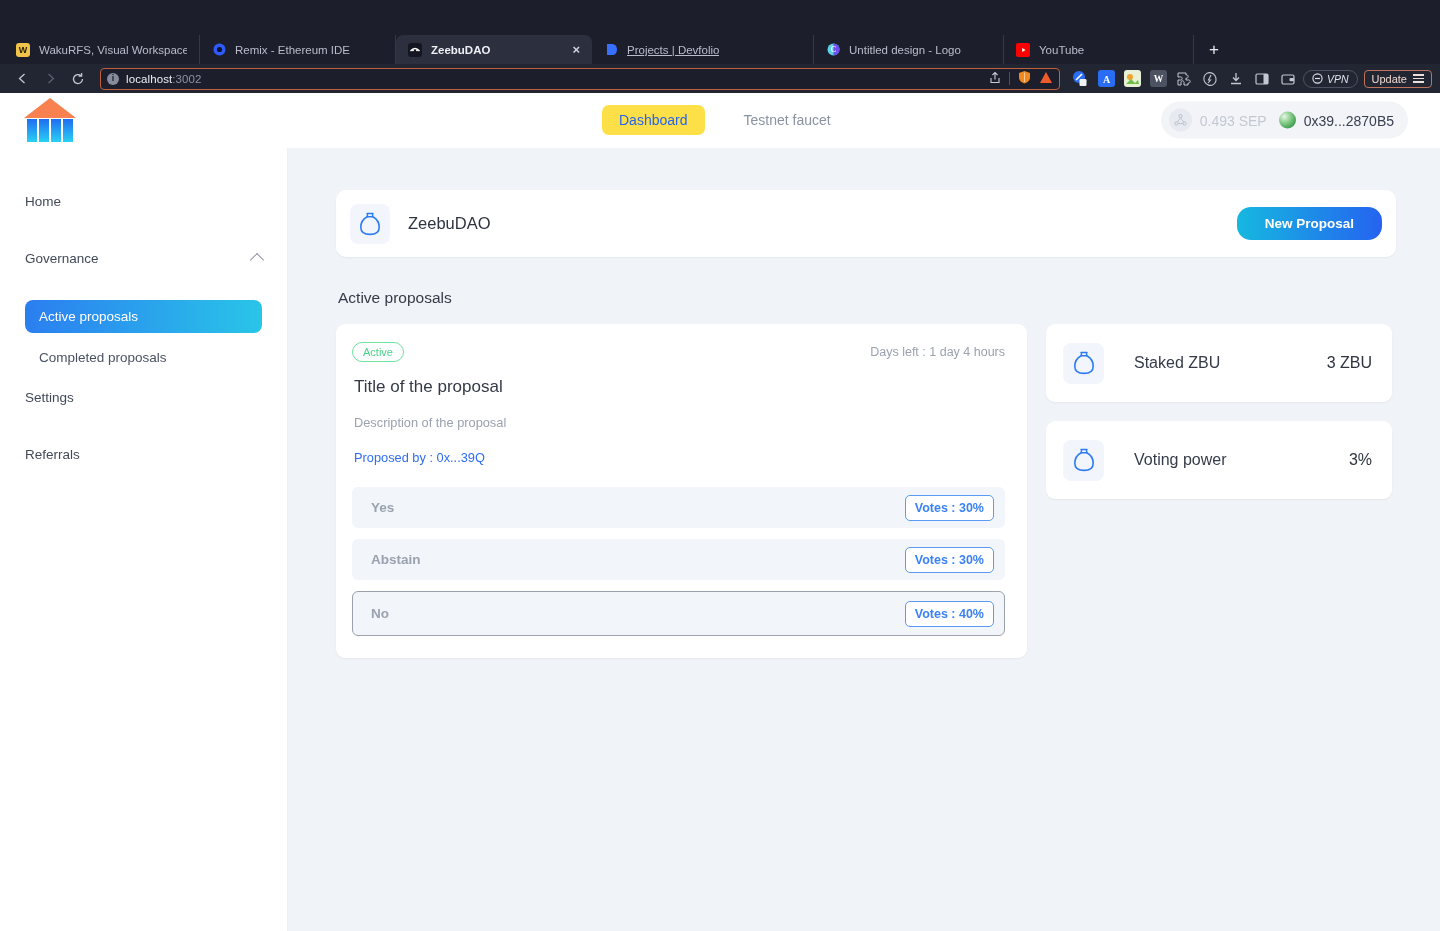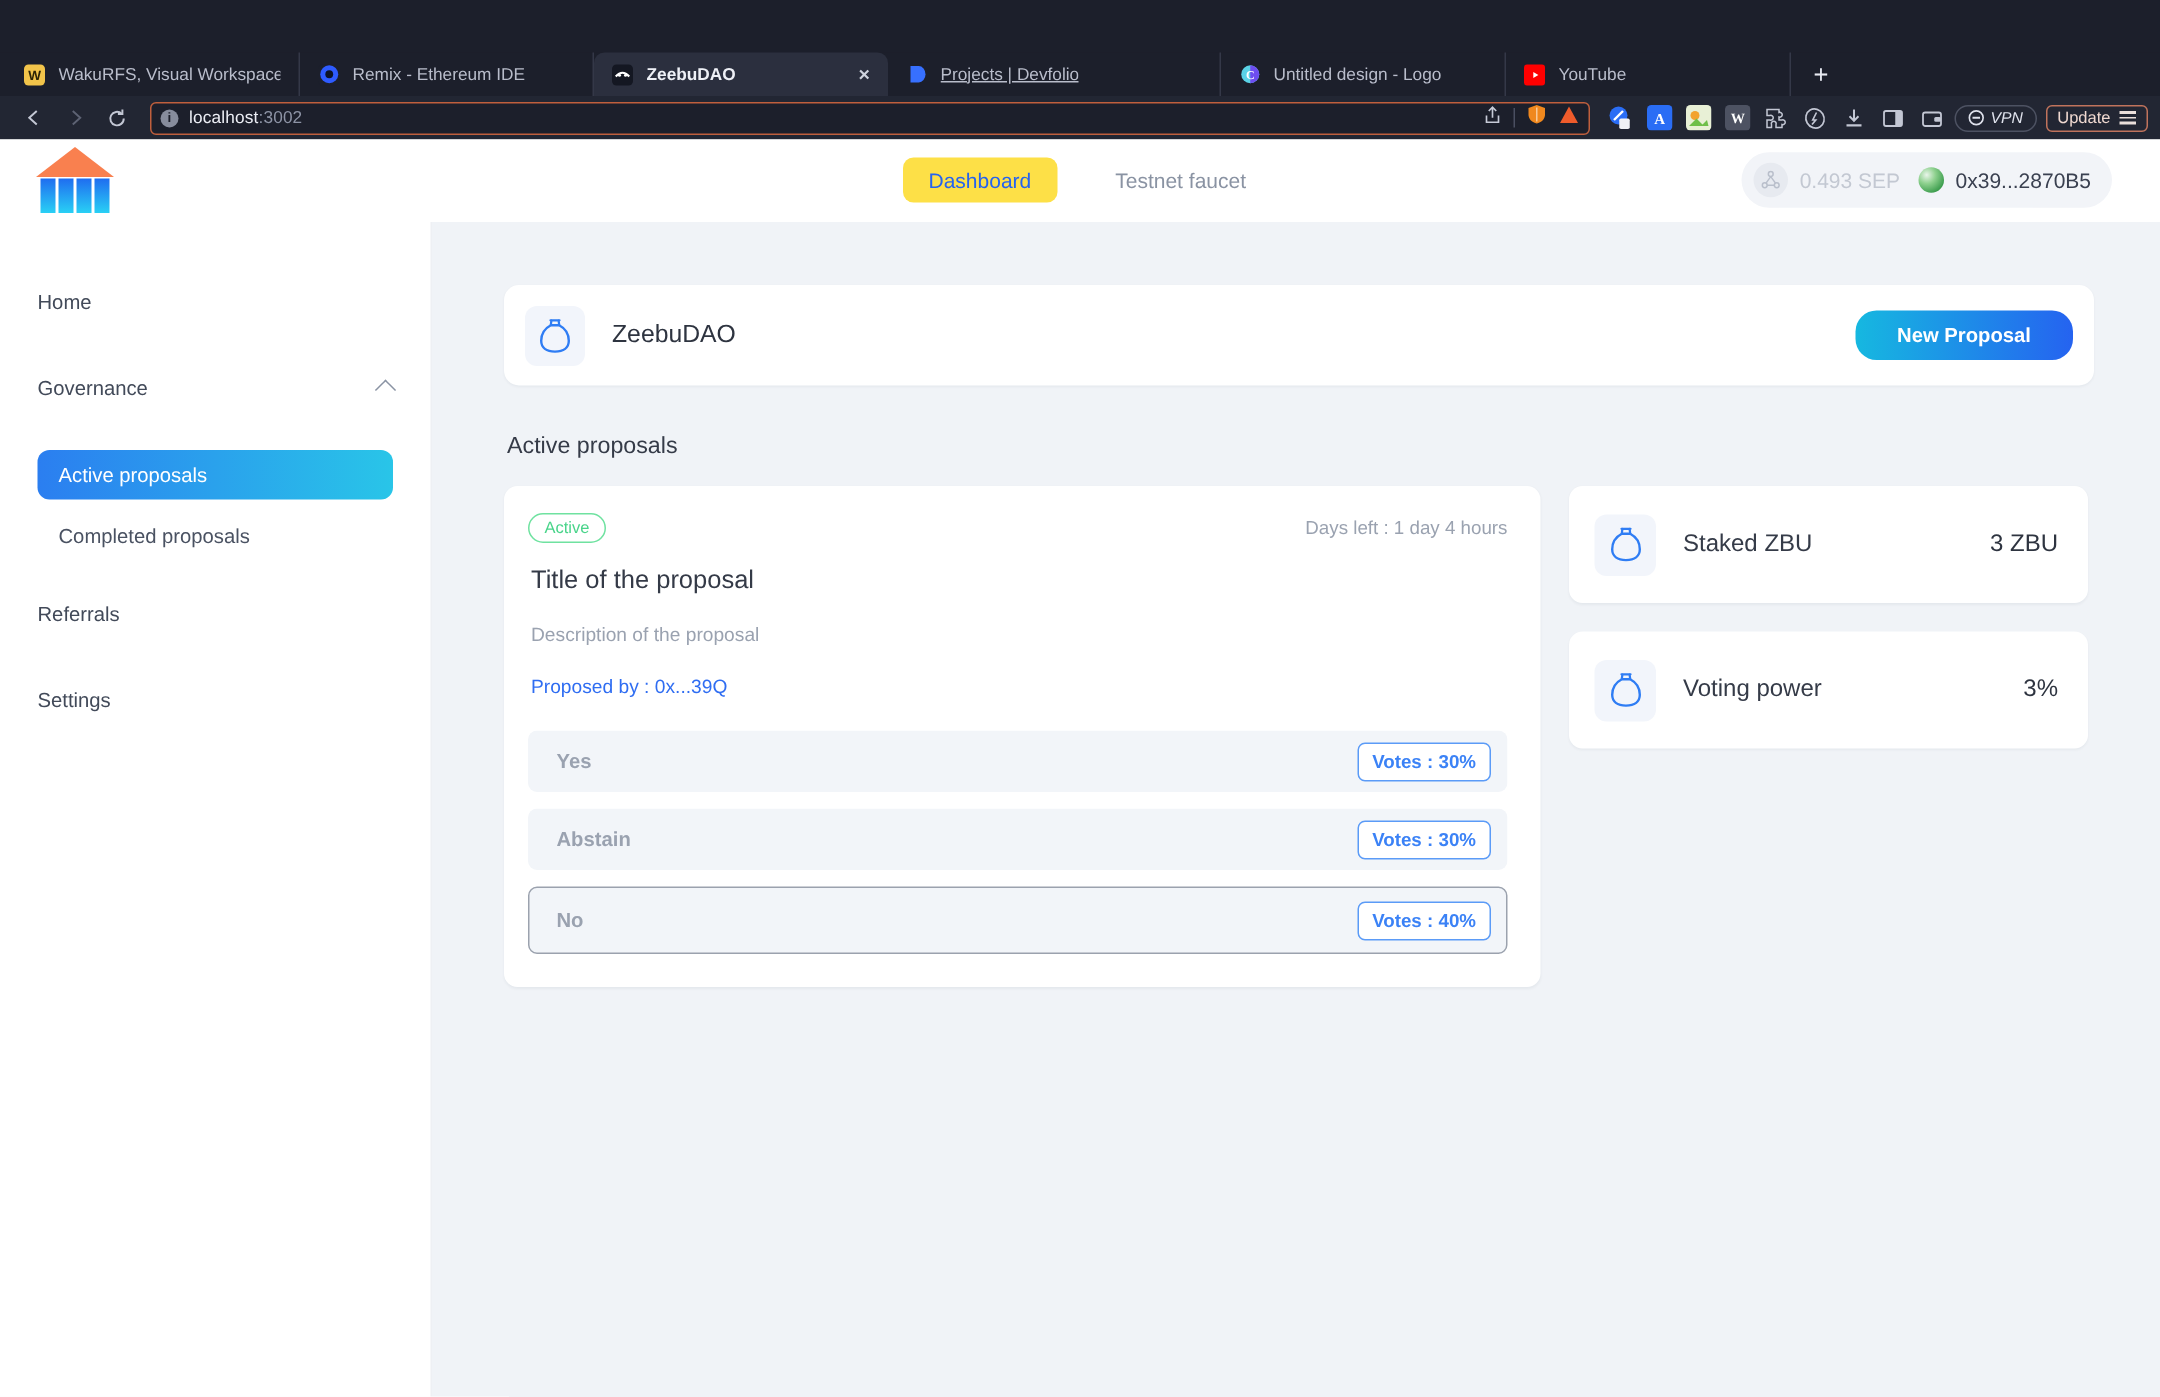--- a/index.html
+++ b/index.html
@@ -163,21 +163,21 @@
   .opt .oname { font-size: 13.5px; color: #9aa2b0; }
   .votes { margin-left:auto; border: 1px solid #5b9bf7; color:#3b82f6; font-size: 12.5px;
       border-radius: 5px; padding: 5px 9px; background:#fff; }
 
   .side-cards { width: 346px; }
   .stat-card { background:#fff; border-radius: 9px; height: 78px; display:flex;
       align-items:center; padding: 0 20px 0 17px; box-shadow: 0 1px 2px rgba(20,30,60,.05);
       margin-bottom: 19px; }
   .stat-icon { width: 41px; height: 41px; border-radius: 8px; background:#f2f5fb;
       display:flex; align-items:center; justify-content:center; }
-  .stat-label { font-size: 16px; color: #353b48; margin-left: 18px; text-align: right; }
+  .stat-label { font-size: 16px; color: #353b48; margin-left: 30px; text-align: right; }
   .stat-value { margin-left:auto; font-size: 16px; color: #2e3440; }
 </style>
 </head>
 <body>
 
 <div id="app">
 
   <div class="browser">
     <div class="titlebar-pad"></div>
 
@@ -413,25 +413,25 @@
           <div class="side-item">
             <span>Governance</span>
             <span class="chev"></span>
           </div>
           <div class="side-item selected">
             <span>Active proposals</span>
           </div>
           <div class="side-item sub">
             <span>Completed proposals</span>
           </div>
+          <div class="side-item">
+            <span>Settings</span>
+          </div>
           <div class="side-item" style="margin-top:20px">
             <span>Referrals</span>
-          </div>
-          <div class="side-item">
-            <span>Settings</span>
           </div>
         </div>
 
       </div>
 
       <div class="main">
 
         <div class="dao-card">
           <span class="dao-icon">
             <svg width="22" height="24" viewBox="0 0 22 24">

